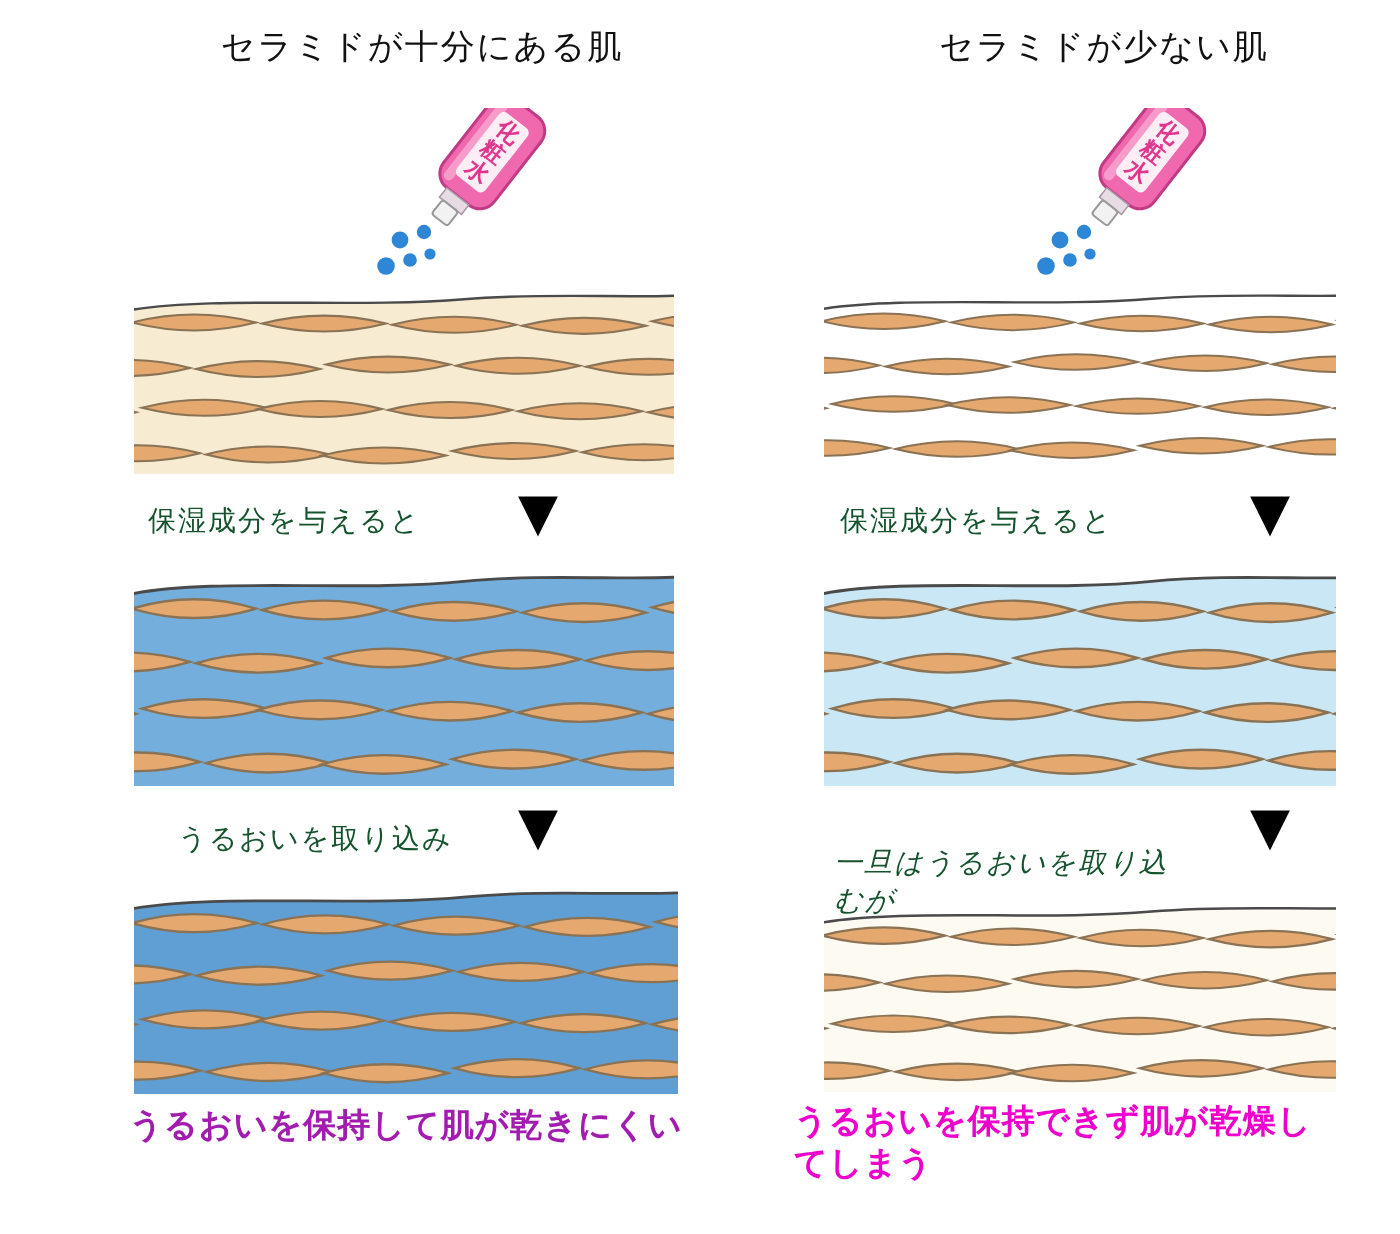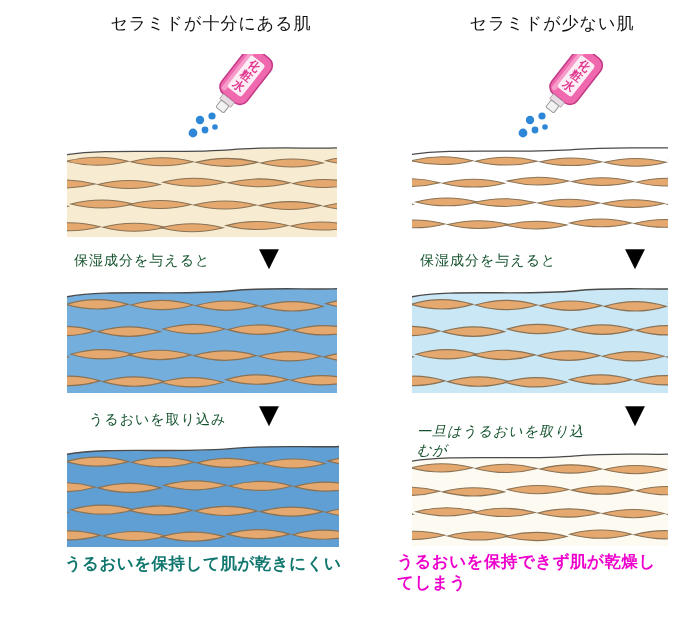--- a/index.html
+++ b/index.html
@@ -168,21 +168,21 @@
         <path d="M -94,88.4 Q -63,79.9 -32,88.4 Q -63,96.9 -94,88.4 Z" fill="#e5a96f" stroke="#8a7254" stroke-width="1.1"></path>
         <path d="M -29,89 Q 2,80.5 33,89 Q 2,97.5 -29,89 Z" fill="#e5a96f" stroke="#8a7254" stroke-width="1.1"></path>
         <path d="M 36,89.6 Q 67,81.1 98,89.6 Q 67,98.1 36,89.6 Z" fill="#e5a96f" stroke="#8a7254" stroke-width="1.1"></path>
         <path d="M 94,90.2 Q 125,81.7 156,90.2 Q 125,98.7 94,90.2 Z" fill="#e5a96f" stroke="#8a7254" stroke-width="1.1"></path>
         <path d="M 159,87.8 Q 190,79.3 221,87.8 Q 190,96.3 159,87.8 Z" fill="#e5a96f" stroke="#8a7254" stroke-width="1.1"></path>
         <path d="M 224,88.4 Q 255,79.9 286,88.4 Q 255,96.9 224,88.4 Z" fill="#e5a96f" stroke="#8a7254" stroke-width="1.1"></path>
         <path d="M 289,89 Q 320,80.5 351,89 Q 320,97.5 289,89 Z" fill="#e5a96f" stroke="#8a7254" stroke-width="1.1"></path>
       </svg>
   </div>
 
-  <div class="abs result" style="left: 16px; top: 553px; width: 310px; text-align: center; color: #0f766e;">うるおいを保持して肌が乾きにくい</div>
+  <div class="abs result" style="left: 16px; top: 553px; width: 310px; text-align: center; color: #a21caf;">うるおいを保持して肌が乾きにくい</div>
 
   <div class="abs title" style="left:380px; top:12px; width:280px;">セラミドが少ない肌</div>
 
   <div class="abs bottle" style="left:468px; top:54px; width:120px; height:92px;">
     <svg viewBox="0 0 120 92">
         <g transform="rotate(38 70 30)">
           <rect x="54" y="-8" width="32" height="56" rx="9" fill="#f068ae" stroke="#c23a85" stroke-width="1.5"></rect>
           <rect x="57.5" y="-5" width="5" height="50" rx="2.5" fill="#f8a6cf" opacity="0.85"></rect>
           <rect x="61" y="0" width="18" height="40" rx="3" fill="#fdeef6"></rect>
           <text fill="#e0368e" font-size="11.5" text-anchor="middle" font-weight="bold"><tspan x="70" y="11">化</tspan><tspan x="70" y="23.5">粧</tspan><tspan x="70" y="36">水</tspan></text>

